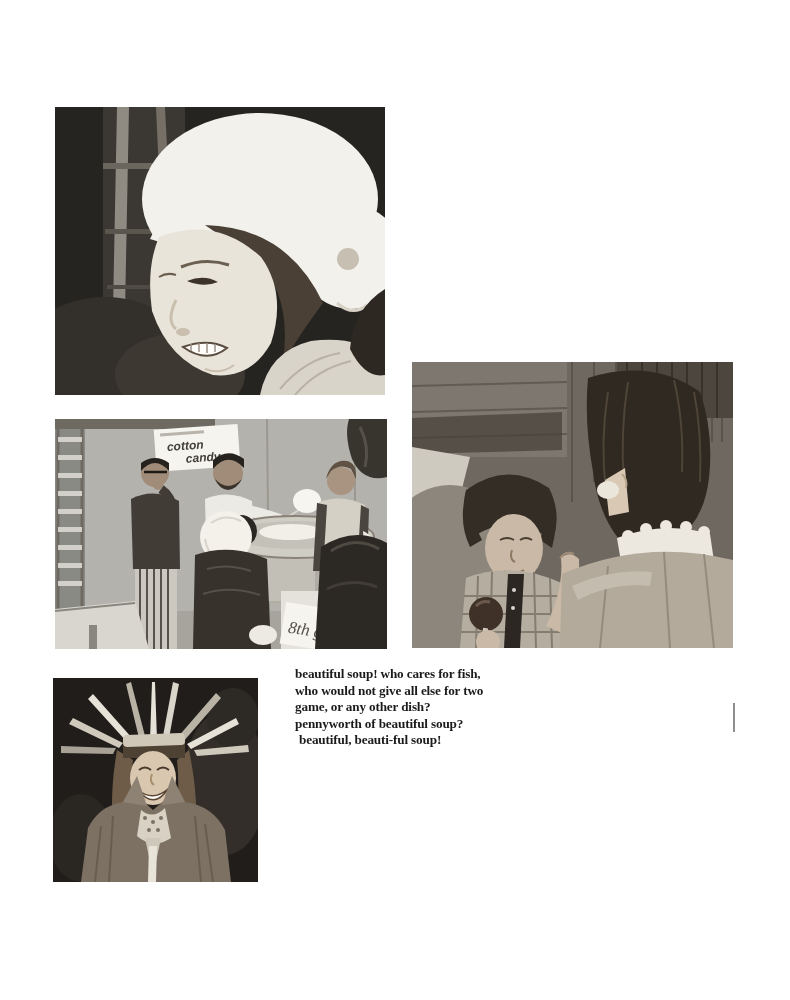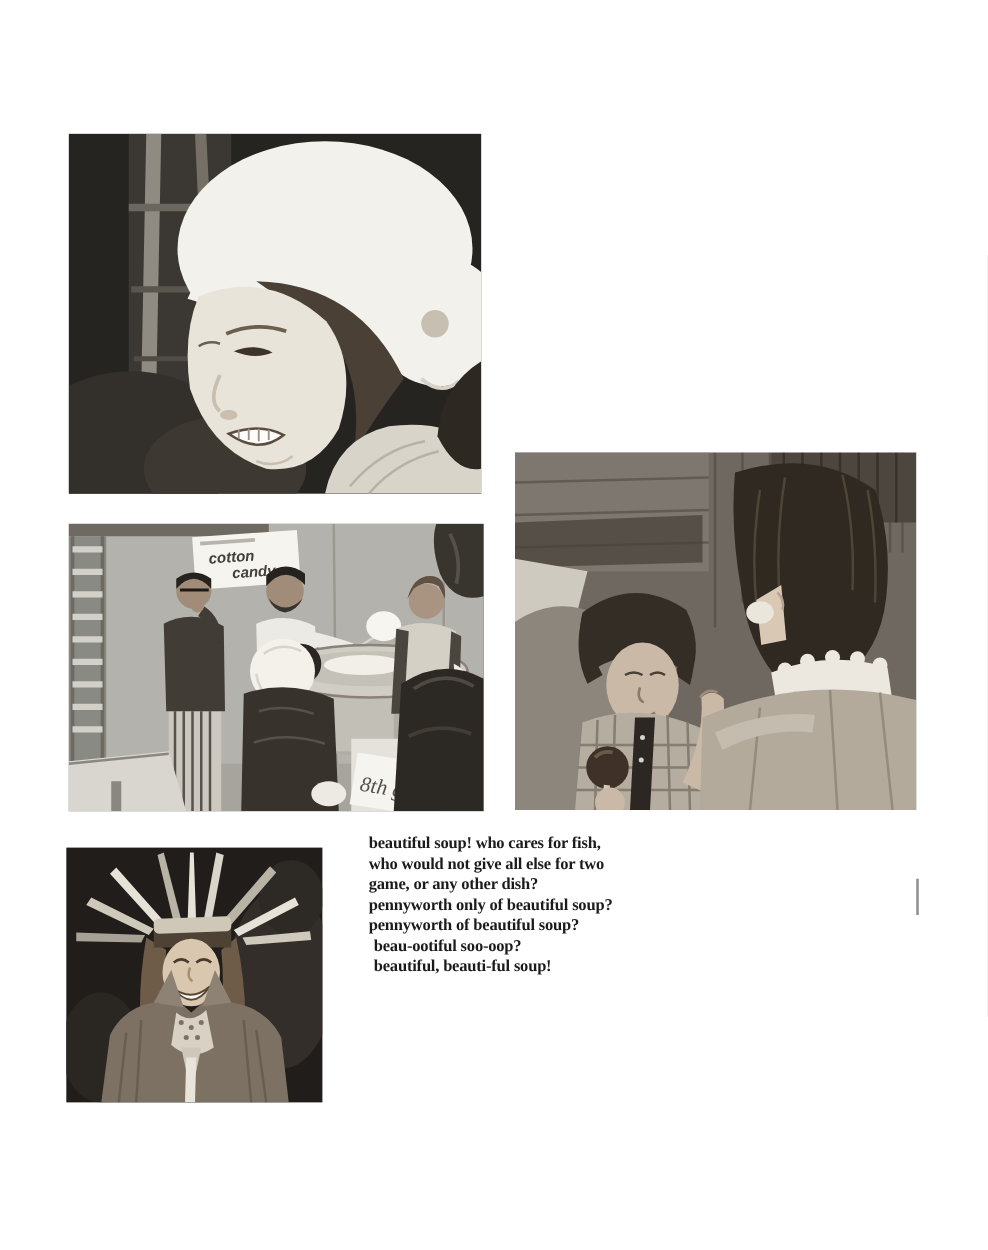--- a/index.html
+++ b/index.html
@@ -291,21 +291,19 @@
         <polygon points="92,160 100,198 108,160" fill="#cfc8ba"></polygon>
         <polygon points="96,168 104,168 103,204 95,204" fill="#e8e4da"></polygon>
       </g>
     </svg>
   </div>
 
   <div class="poem">
     <div class="line">beautiful soup! who cares for fish,</div>
     <div class="line">who would not give all else for two</div>
     <div class="line">game, or any other dish?</div>
-    <div class="line">pennyworth only of beautiful soup?</div>
     <div class="line">pennyworth of beautiful soup?</div>
-    <div class="line indent">beau-ootiful soo-oop?</div>
     <div class="line indent">beautiful, beauti-ful soup!</div>
   </div>
 
   <div class="scan-artifact"></div>
 
 </div>
 
 </body></html>

